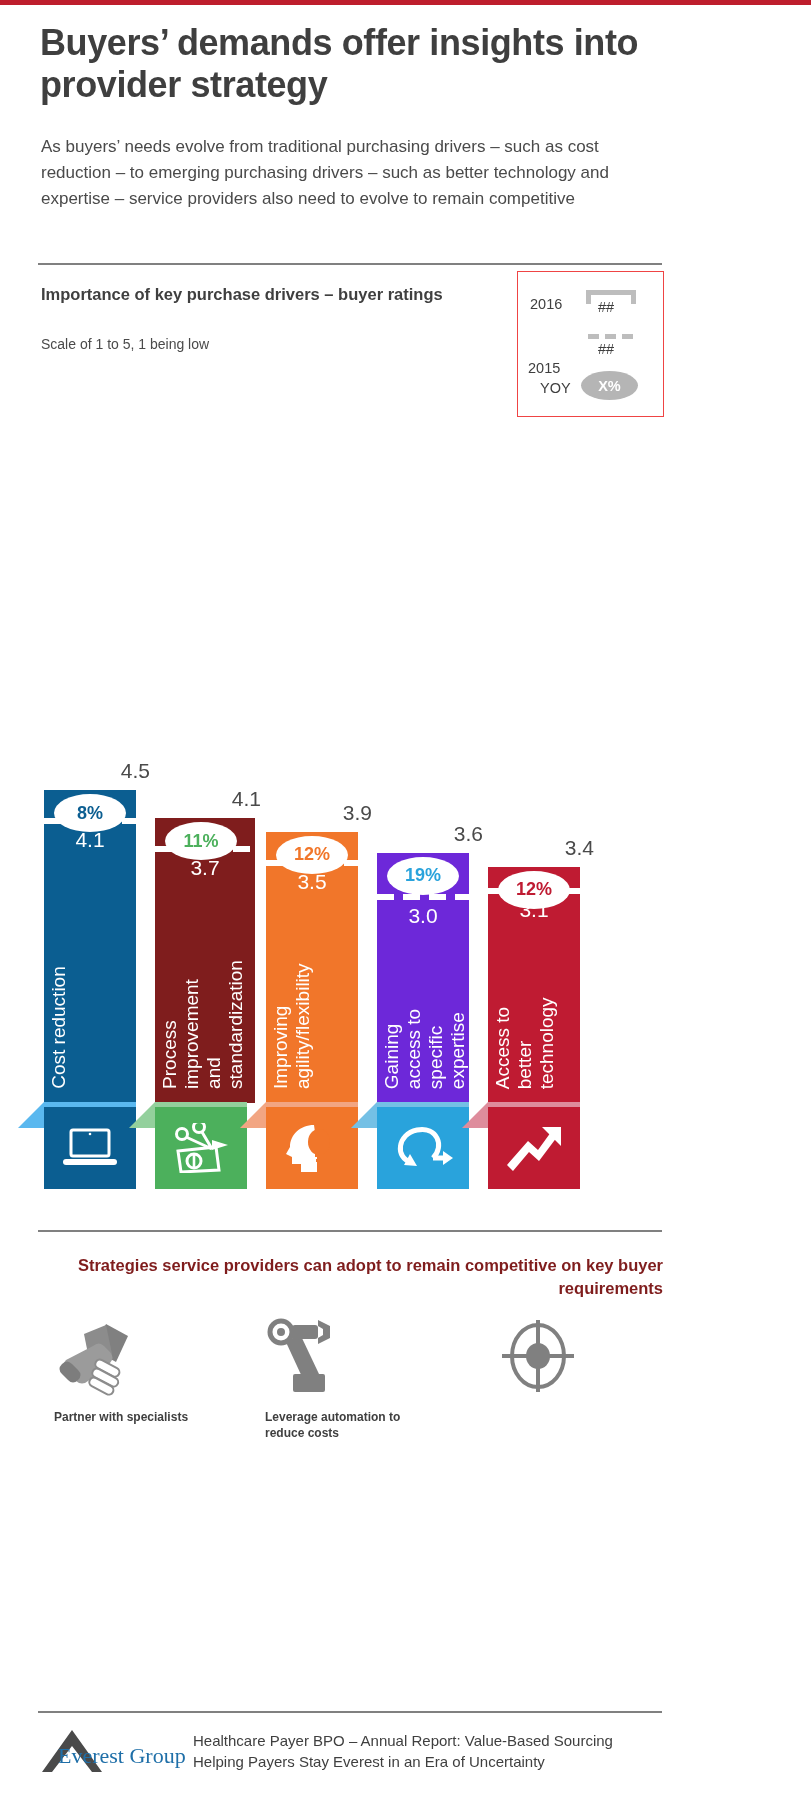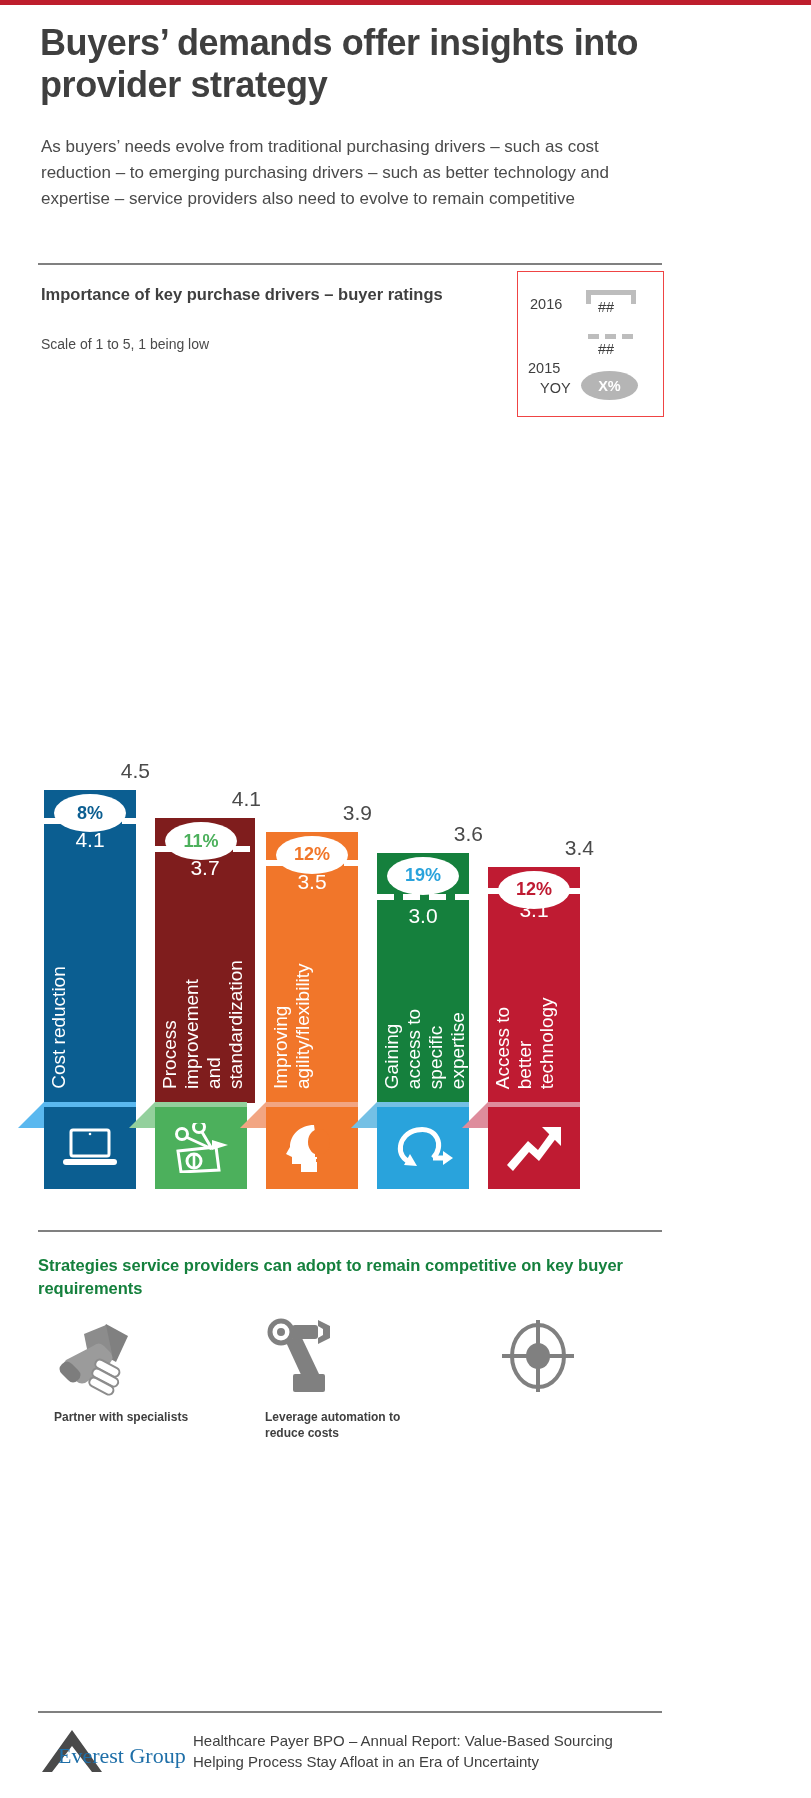--- a/index.html
+++ b/index.html
@@ -84,21 +84,21 @@
     position:absolute;color:#fff;font-size:19px;line-height:1.15;
     writing-mode:vertical-rl;transform:rotate(180deg);
     text-align:left;white-space:pre-line;
   }
   .iconbox{position:absolute;display:flex;align-items:center;justify-content:center;}
   .flap{position:absolute;}
 
   
   .strat-head{
     position:absolute;left:38px;top:1254px;width:625px;
-    font-size:16.5px;line-height:1.4;font-weight:bold;color:#15803d;
+    font-size:16.5px;line-height:1.4;font-weight:bold;color:#7f1d1d;text-align:right;
   }
   .strat{position:absolute;width:170px;}
   .strat-icon{height:80px;display:flex;align-items:flex-end;justify-content:flex-start;}
   .strat-lbl{
     margin-top:14px;font-size:12px;line-height:1.33;font-weight:bold;color:#3f3f3f;
     white-space:pre-line;
   }
 
   
   .logo{position:absolute;left:38px;top:1722px;width:150px;height:54px;}
@@ -200,21 +200,21 @@
           <g fill="#fff">
             <path d="M30 2 C16 2 6 12 6 24 L2 31 l6 3 v7 h9 v8 h16 V24 z"></path>
             <ellipse cx="35" cy="19" rx="11" ry="13" fill="#f1762a"></ellipse>
             <path d="M31 30 h8 v4 h-8z M32 36 h6 v3 h-6z" fill="#f1762a"></path>
           </g>
         </svg>
       </div>
     </div>
     <div class="barcol">
       <div class="toplabel" style="left: 363px; top: 821.8px;">3.6</div>
-      <div class="bar" style="left: 377px; top: 852.8px; width: 92px; height: 250.2px; background: #15803d;">
+      <div class="bar" style="left: 377px; top: 852.8px; width: 92px; height: 250.2px; background: #6d28d9;">
         <div class="dash" style="top: 41.7px;"></div>
         <div class="pill" style="width: 72px; height: 38px; left: 10px; top: 4px; color: rgb(41, 163, 220);">19%</div>
         <div class="lowval" style="top: 51.7px;">3.0</div>
         <div class="vlabel" style="left: 4px; bottom: 14px; width: 84px; height: 110.2px;">Gaining access to specific expertise</div>
       </div>
       <div class="flap" style="left: 351px; top: 1102px; width: 118px; height: 26px; background: rgb(116, 192, 229); clip-path: polygon(0% 100%, 26px 0%, 100% 0%, 100% 100%);"></div>
       <div class="iconbox" style="left: 377px; top: 1107px; width: 92px; height: 82px; background: rgb(41, 163, 220);">
         <svg width="60" height="48" viewBox="0 0 60 48">
           <g fill="none" stroke="#fff" stroke-width="5">
             <path d="M18 38 C2 34 4 10 24 6 C44 2 52 22 40 34"></path>
@@ -298,13 +298,13 @@
 
 <div class="rule rule3"></div>
 
 <div class="logo">
   <svg width="150" height="54" viewBox="0 0 150 54">
     <path d="M4 50 L34 8 L64 50 L54 50 L34 24 L14 50 Z" fill="#4a4a4a"></path>
   </svg>
 </div>
 <div class="logo-txt">Everest Group</div>
 <div class="foot-txt">Healthcare Payer BPO – Annual Report: Value-Based Sourcing
-Helping Process Stay Afloat in an Era of Uncertainty</div>
+Helping Payers Stay Everest in an Era of Uncertainty</div>
 
 </body></html>

